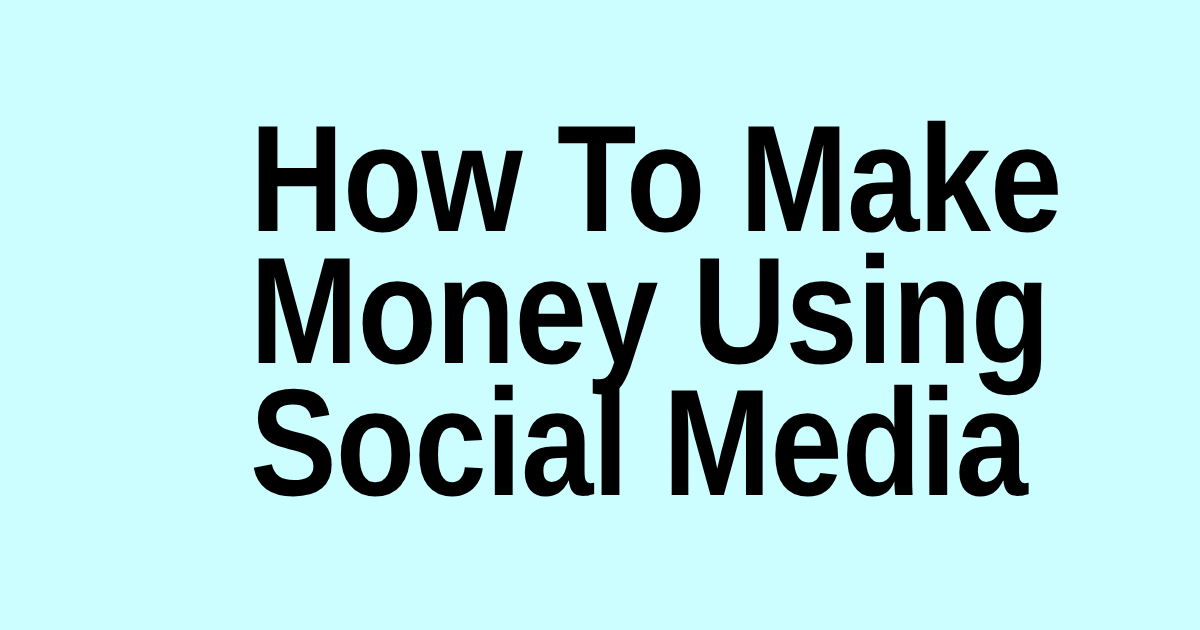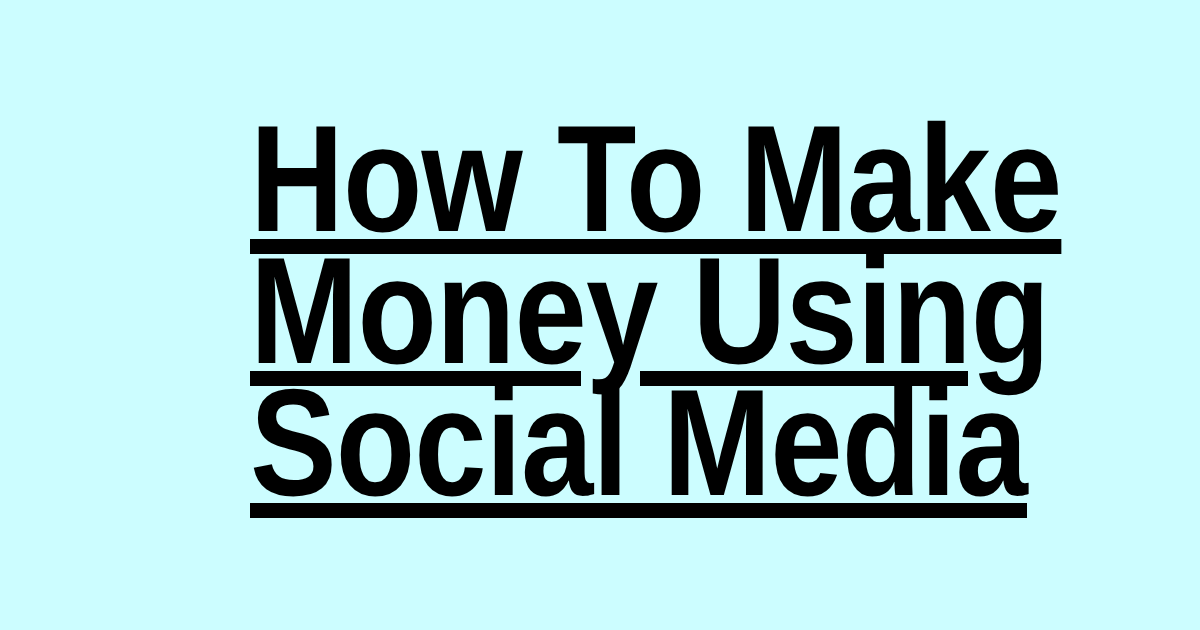--- a/index.html
+++ b/index.html
@@ -18,21 +18,20 @@
 
   #poster {
     position: relative;
     width: 1200px;
     height: 630px;
     background: #ccfdff;
     display: flex;
     align-items: center;
     justify-content: center;
     box-sizing: border-box;
-    text-decoration: underline;
   }
 
   #title-block {
     display: flex;
     flex-direction: column;
     align-items: flex-start;
     justify-content: center;
     
     margin-top: -8px;
     width: 700px;

